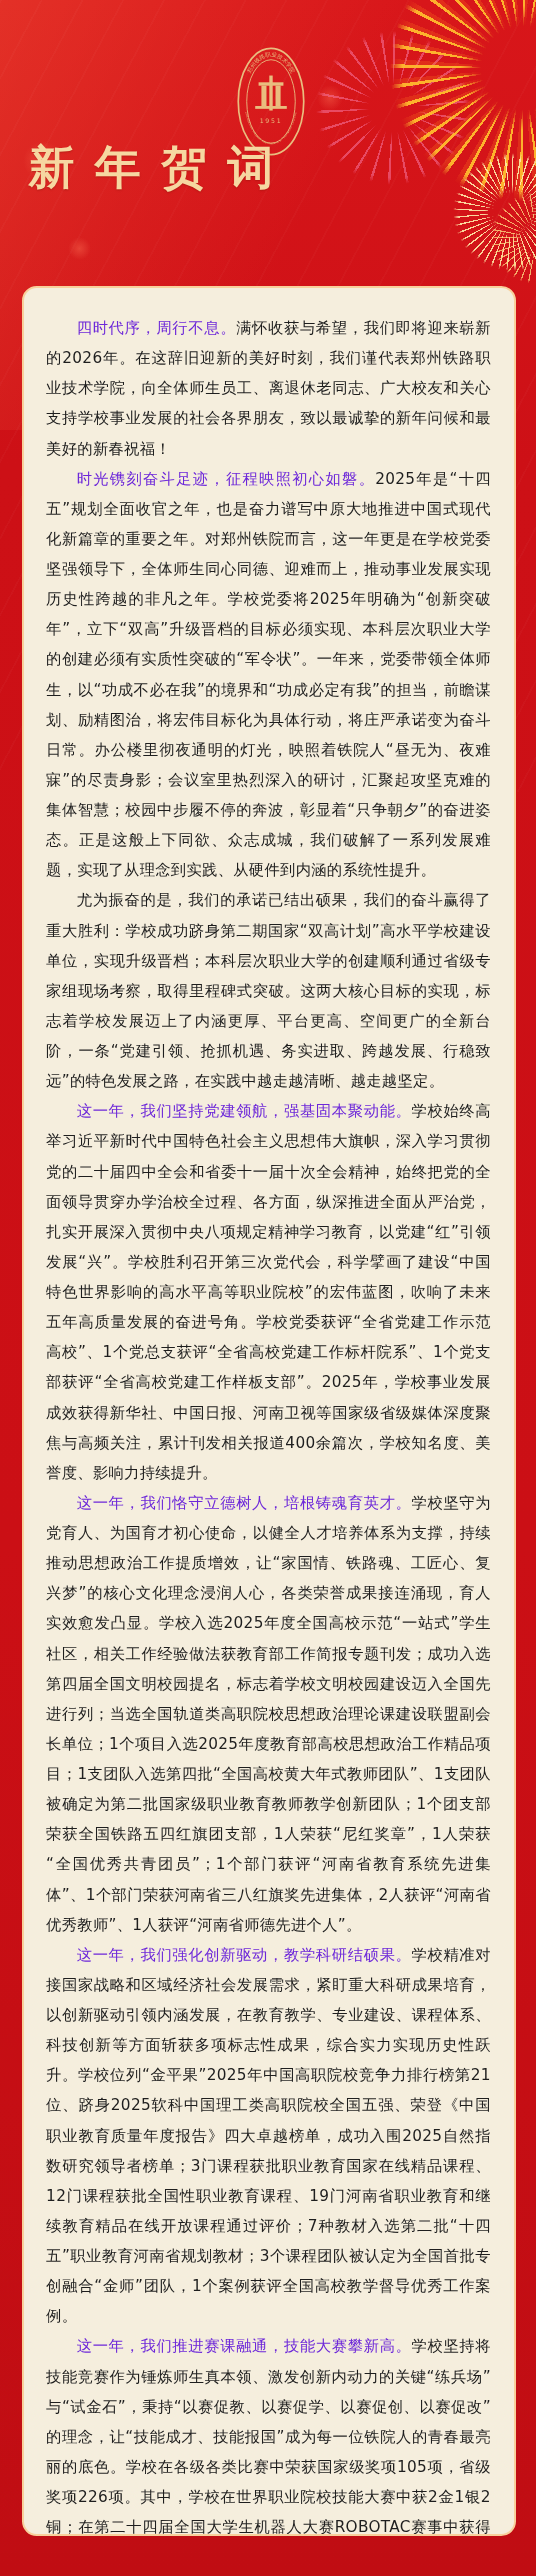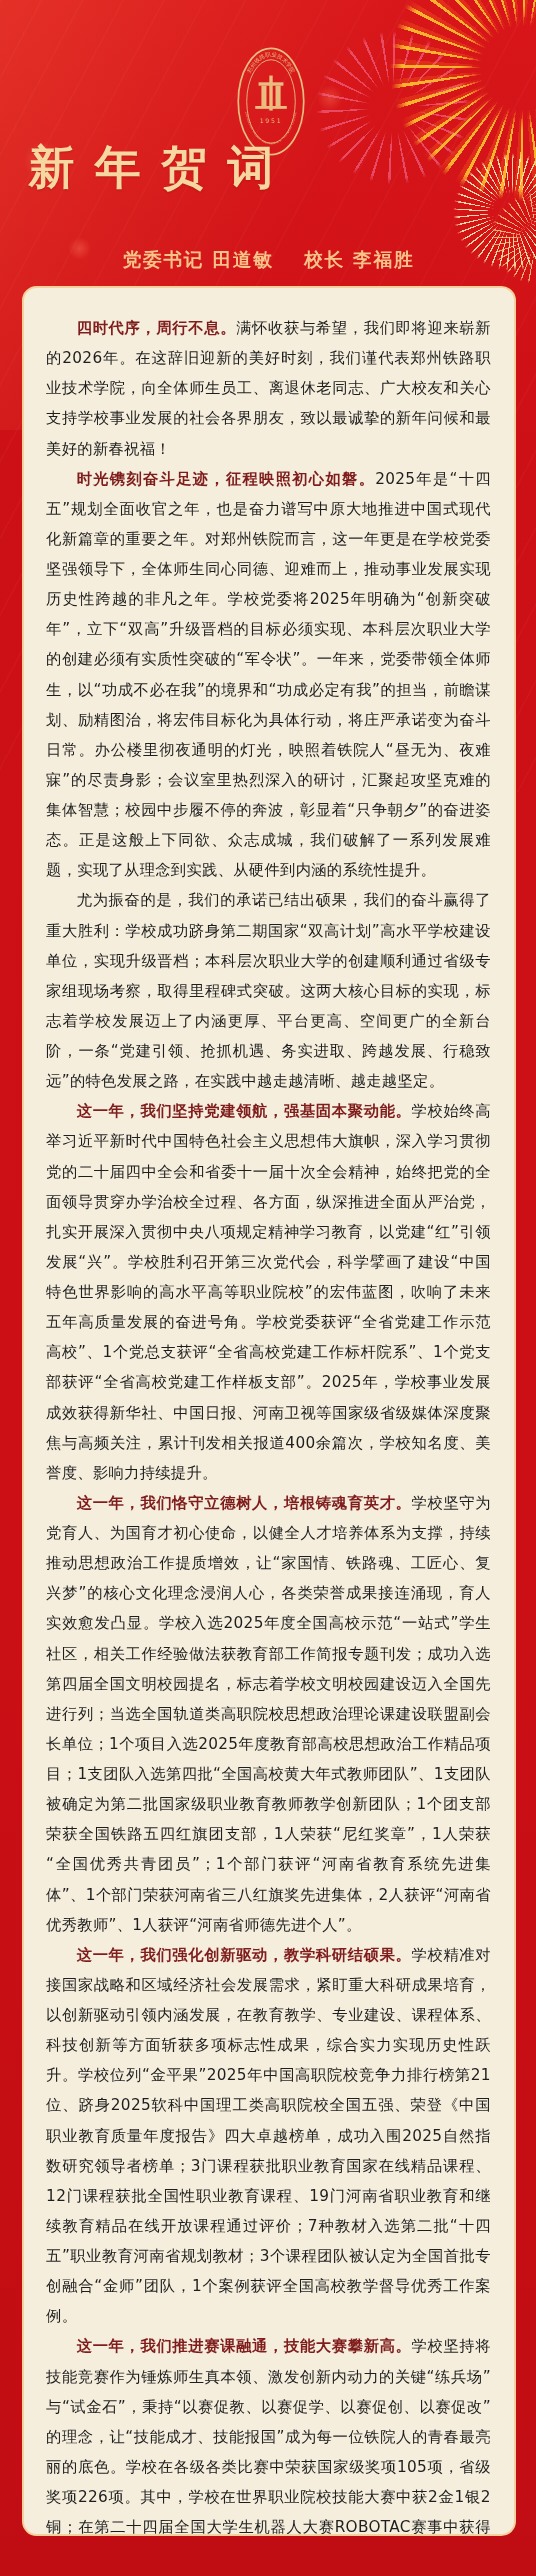--- a/index.html
+++ b/index.html
@@ -58,21 +58,21 @@
   }
   .card{
     position:relative;margin:0 21.5px;height:2250px;box-sizing:border-box;
     background:#f5eedd;border:2.3px solid #f8d09c;border-radius:14.7px;
     padding:25px 22.6px 22.6px 22.6px;overflow:hidden;
   }
   .para,.blessing{
     margin:0;font-size:15.3px;line-height:1.97;color:#1e1e1e;
     text-align:justify;text-indent:2em;letter-spacing:0.3px;
   }
-  .lead{color:#7f1d1d;font-weight:700;}
+  .lead{color:#6d28d9;font-weight:400;}
 </style>
 </head>
 <body>
 
 <div id="page">
   <div class="stripes"></div>
 
   <div class="bokeh" style="left:22.6px;top:141px;width:40px;height:40px;"></div>
   <div class="bokeh" style="left:68px;top:237px;width:22.6px;height:22.6px;"></div>
   <div class="bokeh" style="left:40px;top:362px;width:30.5px;height:30.5px;"></div>
@@ -105,24 +105,20 @@
           <textPath href="#arcTop" startOffset="50%" text-anchor="middle">郑州铁路职业技术学院</textPath>
         </text>
         <text font-size="4.6" fill="#e9bd7f" letter-spacing="0.4">
           <textPath href="#arcBottom" startOffset="50%" text-anchor="middle">ZHENGZHOU RAILWAY VOCATIONAL &amp; TECHNICAL COLLEGE</textPath>
         </text>
       </svg>
     </div>
 
     <div class="hero-title">新年贺词</div>
 
-    <div class="byline">
-      <span>党委书记 田道敏</span>
-      <span>校长 李福胜</span>
-    </div>
   </div>
 
   <div class="card">
     <div id="letter-body">
         <p class="para"><strong class="lead">四时代序，周行不息。</strong>满怀收获与希望，我们即将迎来崭新的2026年。在这辞旧迎新的美好时刻，我们谨代表郑州铁路职业技术学院，向全体师生员工、离退休老同志、广大校友和关心支持学校事业发展的社会各界朋友，致以最诚挚的新年问候和最美好的新春祝福！</p>
         <p class="para"><strong class="lead">时光镌刻奋斗足迹，征程映照初心如磐。</strong>2025年是“十四五”规划全面收官之年，也是奋力谱写中原大地推进中国式现代化新篇章的重要之年。对郑州铁院而言，这一年更是在学校党委坚强领导下，全体师生同心同德、迎难而上，推动事业发展实现历史性跨越的非凡之年。学校党委将2025年明确为“创新突破年”，立下“双高”升级晋档的目标必须实现、本科层次职业大学的创建必须有实质性突破的“军令状”。一年来，党委带领全体师生，以“功成不必在我”的境界和“功成必定有我”的担当，前瞻谋划、励精图治，将宏伟目标化为具体行动，将庄严承诺变为奋斗日常。办公楼里彻夜通明的灯光，映照着铁院人“昼无为、夜难寐”的尽责身影；会议室里热烈深入的研讨，汇聚起攻坚克难的集体智慧；校园中步履不停的奔波，彰显着“只争朝夕”的奋进姿态。正是这般上下同欲、众志成城，我们破解了一系列发展难题，实现了从理念到实践、从硬件到内涵的系统性提升。</p>
         <p class="para">尤为振奋的是，我们的承诺已结出硕果，我们的奋斗赢得了重大胜利：学校成功跻身第二期国家“双高计划”高水平学校建设单位，实现升级晋档；本科层次职业大学的创建顺利通过省级专家组现场考察，取得里程碑式突破。这两大核心目标的实现，标志着学校发展迈上了内涵更厚、平台更高、空间更广的全新台阶，一条“党建引领、抢抓机遇、务实进取、跨越发展、行稳致远”的特色发展之路，在实践中越走越清晰、越走越坚定。</p>
         <p class="para"><strong class="lead">这一年，我们坚持党建领航，强基固本聚动能。</strong>学校始终高举习近平新时代中国特色社会主义思想伟大旗帜，深入学习贯彻党的二十届四中全会和省委十一届十次全会精神，始终把党的全面领导贯穿办学治校全过程、各方面，纵深推进全面从严治党，扎实开展深入贯彻中央八项规定精神学习教育，以党建“红”引领发展“兴”。学校胜利召开第三次党代会，科学擘画了建设“中国特色世界影响的高水平高等职业院校”的宏伟蓝图，吹响了未来五年高质量发展的奋进号角。学校党委获评“全省党建工作示范高校”、1个党总支获评“全省高校党建工作标杆院系”、1个党支部获评“全省高校党建工作样板支部”。2025年，学校事业发展成效获得新华社、中国日报、河南卫视等国家级省级媒体深度聚焦与高频关注，累计刊发相关报道400余篇次，学校知名度、美誉度、影响力持续提升。</p>
         <p class="para"><strong class="lead">这一年，我们恪守立德树人，培根铸魂育英才。</strong>学校坚守为党育人、为国育才初心使命，以健全人才培养体系为支撑，持续推动思想政治工作提质增效，让“家国情、铁路魂、工匠心、复兴梦”的核心文化理念浸润人心，各类荣誉成果接连涌现，育人实效愈发凸显。学校入选2025年度全国高校示范“一站式”学生社区，相关工作经验做法获教育部工作简报专题刊发；成功入选第四届全国文明校园提名，标志着学校文明校园建设迈入全国先进行列；当选全国轨道类高职院校思想政治理论课建设联盟副会长单位；1个项目入选2025年度教育部高校思想政治工作精品项目；1支团队入选第四批“全国高校黄大年式教师团队”、1支团队被确定为第二批国家级职业教育教师教学创新团队；1个团支部荣获全国铁路五四红旗团支部，1人荣获“尼红奖章”，1人荣获“全国优秀共青团员”；1个部门获评“河南省教育系统先进集体”、1个部门荣获河南省三八红旗奖先进集体，2人获评“河南省优秀教师”、1人获评“河南省师德先进个人”。</p>
         <p class="para"><strong class="lead">这一年，我们强化创新驱动，教学科研结硕果。</strong>学校精准对接国家战略和区域经济社会发展需求，紧盯重大科研成果培育，以创新驱动引领内涵发展，在教育教学、专业建设、课程体系、科技创新等方面斩获多项标志性成果，综合实力实现历史性跃升。学校位列“金平果”2025年中国高职院校竞争力排行榜第21位、跻身2025软科中国理工类高职院校全国五强、荣登《中国职业教育质量年度报告》四大卓越榜单，成功入围2025自然指数研究领导者榜单；3门课程获批职业教育国家在线精品课程、12门课程获批全国性职业教育课程、19门河南省职业教育和继续教育精品在线开放课程通过评价；7种教材入选第二批“十四五”职业教育河南省规划教材；3个课程团队被认定为全国首批专创融合“金师”团队，1个案例获评全国高校教学督导优秀工作案例。</p>

